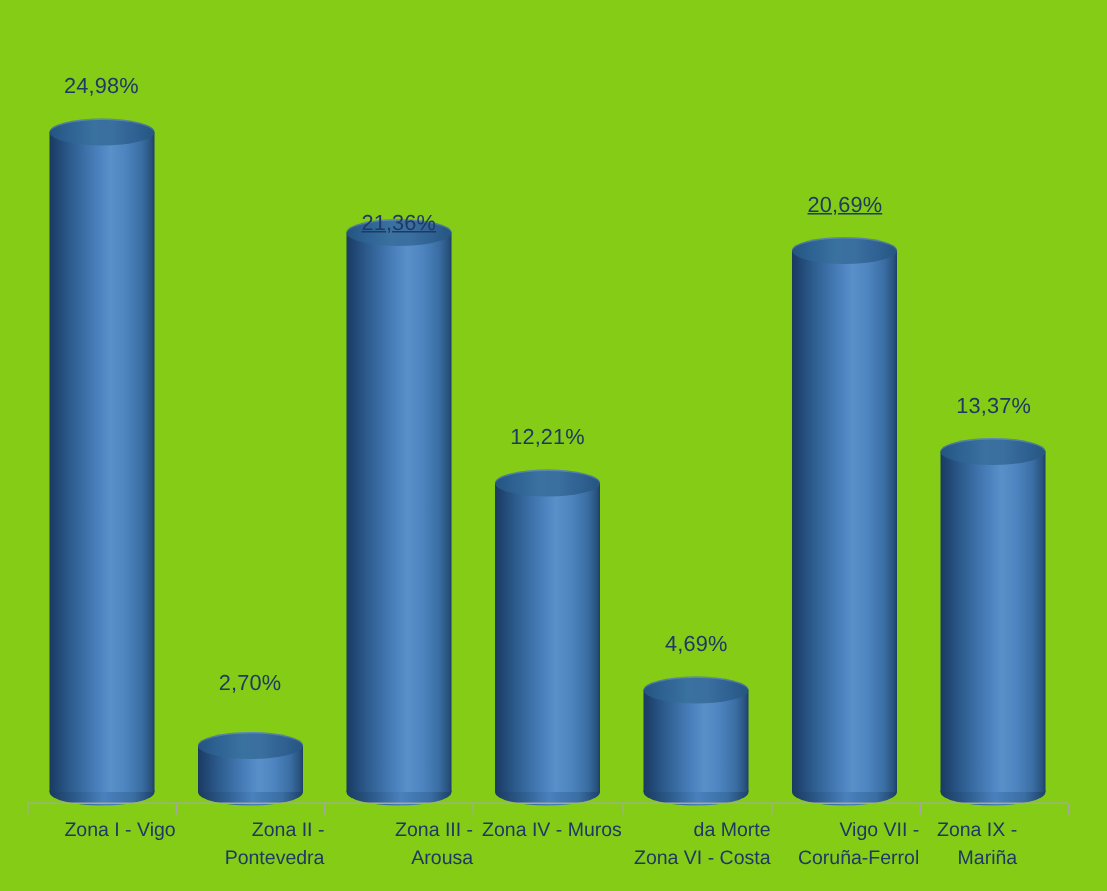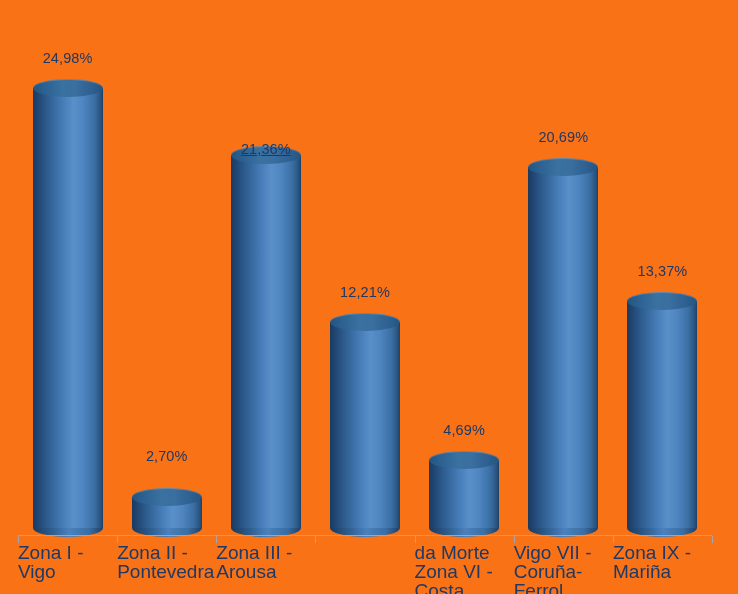--- a/index.html
+++ b/index.html
@@ -11,21 +11,21 @@
     width: 738px;
     height: 594px;
     font-family: "Liberation Sans", sans-serif;
     overflow: hidden;
   }
 
   #chart-root {
     position: relative;
     width: 738px;
     height: 594px;
-    background: #f97316;
+    background: #84cc16;
   }
 
   
   #plot-area {
     position: absolute;
     left: 0;
     top: 0;
     width: 738px;
     height: 537px;
   }
@@ -126,22 +126,22 @@
     position: absolute;
     left: 0;
     top: 543px;
     width: 738px;
     height: 51px;
   }
   .cat-label {
     position: absolute;
     top: 0;
     width: 99px;
-    text-align: left;
-    font-size: 19px;
+    text-align: right;
+    font-size: 13px;
     line-height: 19px;
     color: #1f3864;
   }
 </style>
 </head>
 <body>
 
 <div id="chart-root">
 
   <div id="plot-area">
@@ -184,21 +184,21 @@
           <div class="cyl-top"></div>
         </div>
         <div class="data-label" style="bottom: 99px;">4,69%</div>
       </div>
       <div class="bar-slot" style="left: 513.714px; width: 99.1429px;">
         <div class="cyl" title="Zona VII - Coruña-Ferrol: 20,69%" style="height: 379px;">
           <div class="cyl-bottom"></div>
           <div class="cyl-body"></div>
           <div class="cyl-top"></div>
         </div>
-        <div class="data-label" style="bottom: 392px;">20,69%</div>
+        <div class="data-label" style="bottom: 392px; text-decoration: underline;">20,69%</div>
       </div>
       <div class="bar-slot" style="left: 612.857px; width: 99.1429px;">
         <div class="cyl" title="Zona IX - Mariña: 13,37%" style="height: 245px;">
           <div class="cyl-bottom"></div>
           <div class="cyl-body"></div>
           <div class="cyl-top"></div>
         </div>
         <div class="data-label" style="bottom: 258px; text-align: right;">13,37%</div>
       </div>
     </div>
@@ -210,29 +210,32 @@
         <div>Zona I - Vigo</div>
       </div>
       <div class="cat-label" style="left: 117.143px; width: 99.1429px;">
         <div>Zona II -</div>
         <div>Pontevedra</div>
       </div>
       <div class="cat-label" style="left: 216.286px; width: 99.1429px;">
         <div>Zona III -</div>
         <div>Arousa</div>
       </div>
+      <div class="cat-label" style="left: 315.429px; width: 99.1429px;">
+        <div>Zona IV - Muros</div>
+      </div>
       <div class="cat-label" style="left: 414.571px; width: 99.1429px;">
         <div>da Morte</div>
         <div>Zona VI - Costa</div>
       </div>
       <div class="cat-label" style="left: 513.714px; width: 99.1429px;">
         <div>Vigo VII -</div>
         <div>Coruña-Ferrol</div>
       </div>
-      <div class="cat-label" style="left: 613px; width: 99.1429px;">
+      <div class="cat-label" style="left: 579px; width: 99.1429px;">
         <div>Zona IX -</div>
         <div>Mariña</div>
       </div>
     </div>
 
 <div class="axis-tick" style="left: 117px;"></div>
     <div class="axis-tick" style="left: 216px;"></div>
     <div class="axis-tick" style="left: 315px;"></div>
     <div class="axis-tick" style="left: 415px;"></div>
     <div class="axis-tick" style="left: 514px;"></div>

